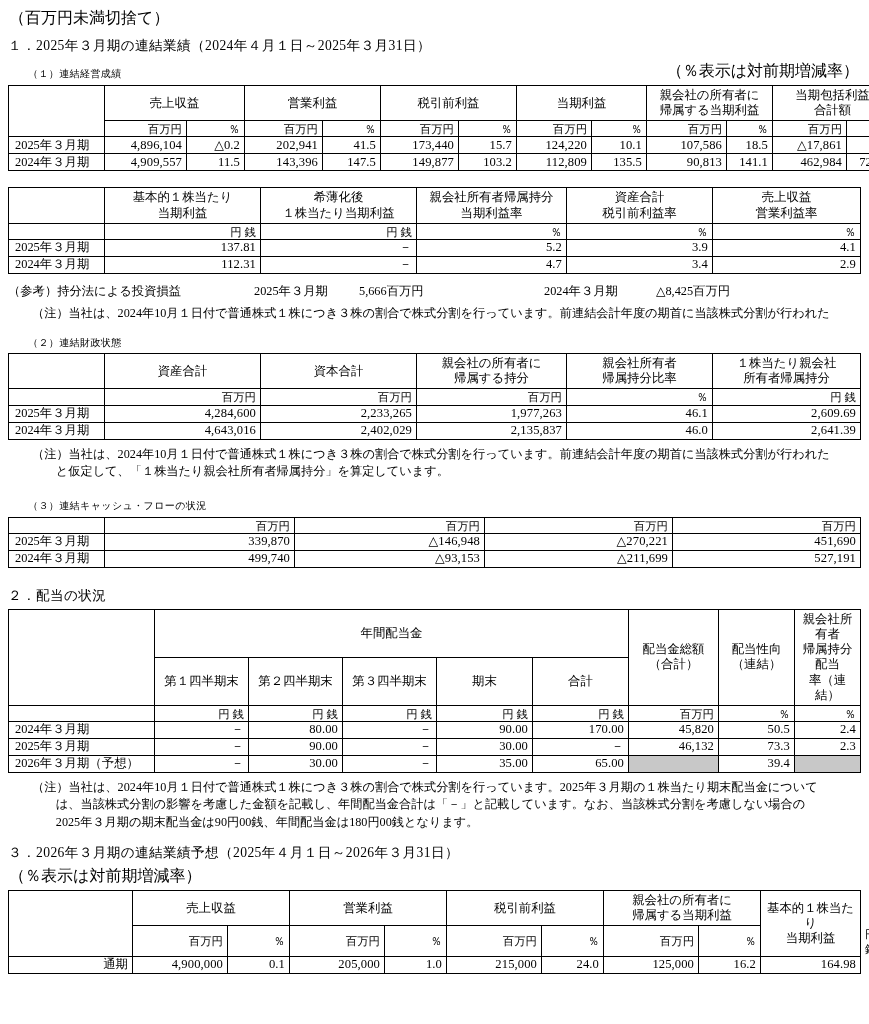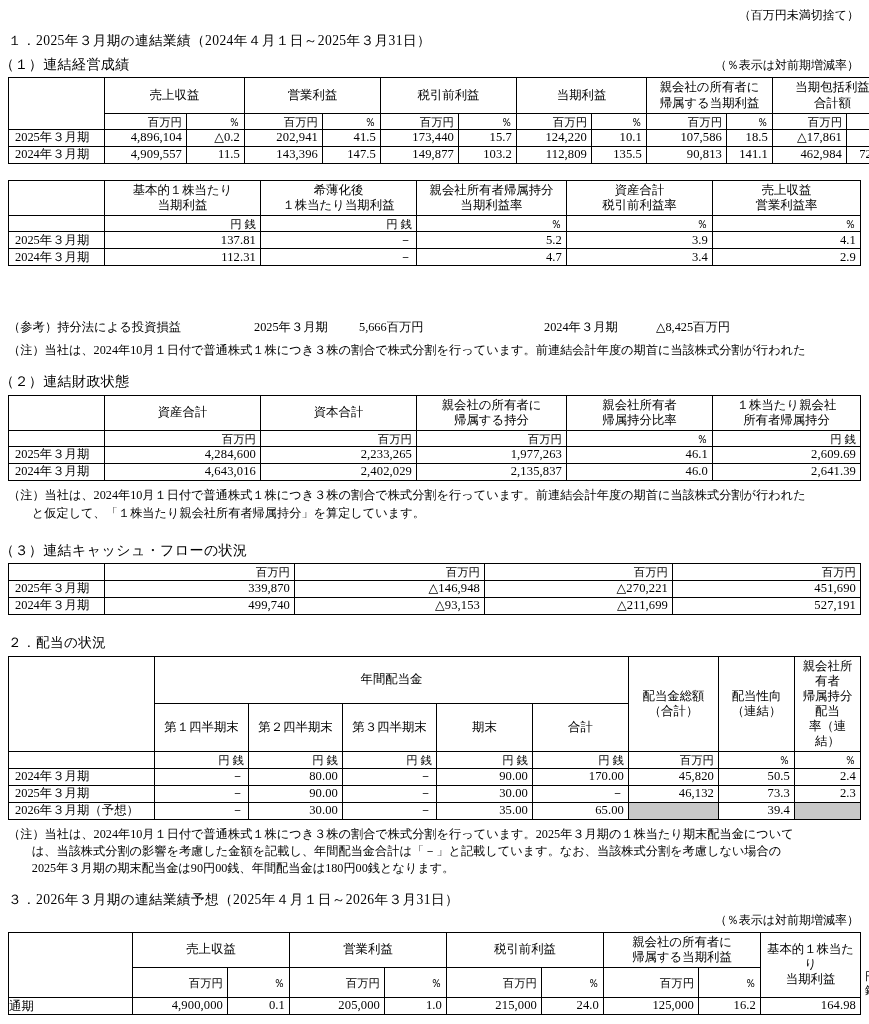--- a/index.html
+++ b/index.html
@@ -20,33 +20,35 @@
   .page {
     position: relative;
     width: 869px;
     height: 1024px;
     padding: 0;
     box-sizing: border-box;
   }
 
   
   .right-note {
-    text-align: right;
-    font-size: 12px;
+    text-align: left;
+    font-size: 16px;
     padding-right: 10px;
+    margin-left: 9px;
   }
   .sec-title {
     font-size: 13.6px;
     font-weight: normal;
     letter-spacing: 0.4px;
     padding-left: 8px;
   }
   .sub-title {
-    font-size: 14px;
+    font-size: 10px;
     letter-spacing: 0.4px;
+    padding-left: 28px;
   }
   .headrow {
     display: flex;
     align-items: flex-end;
     justify-content: space-between;
   }
   .headrow .right-note { padding-right: 10px; }
 
   
   table.fin {
@@ -79,45 +81,46 @@
   table.fin td.num {
     text-align: right;
     font-size: 12.6px;
     letter-spacing: 0.1px;
   }
   table.fin td.rowlabel {
     text-align: left;
     padding-left: 6px;
     font-size: 12.4px;
   }
-  table.fin td.rowlabel.ctr { text-align: left; padding-left: 0; }
+  table.fin td.rowlabel.ctr { text-align: right; padding-left: 0; }
   td.shaded { background: #c8c8c8; }
 
   
   .note {
     padding-left: 8px;
     font-size: 12.2px;
     line-height: 1.42;
     width: 856px;
     box-sizing: border-box;
   }
   .note .body {
     display: block;
     padding-left: 1.95em;
     text-indent: -1.95em;
+    margin-left: 24px;
   }
   .note .body.cont { text-indent: 0; padding-left: 1.95em; }
 
   .ref-line {
     padding-left: 8px;
     font-size: 12.3px;
     display: flex;
     align-items: baseline;
   }
-  .ref-line .lbl { width: 246px; margin-top: 44px; }
+  .ref-line .lbl { width: 246px; }
   .ref-line .p1 { width: 105px; }
   .ref-line .v1 { width: 185px; }
   .ref-line .p2 { width: 112px; }
   .ref-line .v2 { }
 
   .sp4  { height: 4px; }
   .sp6  { height: 6px; }
   .sp8  { height: 8px; }
   .sp10 { height: 10px; }
   .sp14 { height: 14px; }

